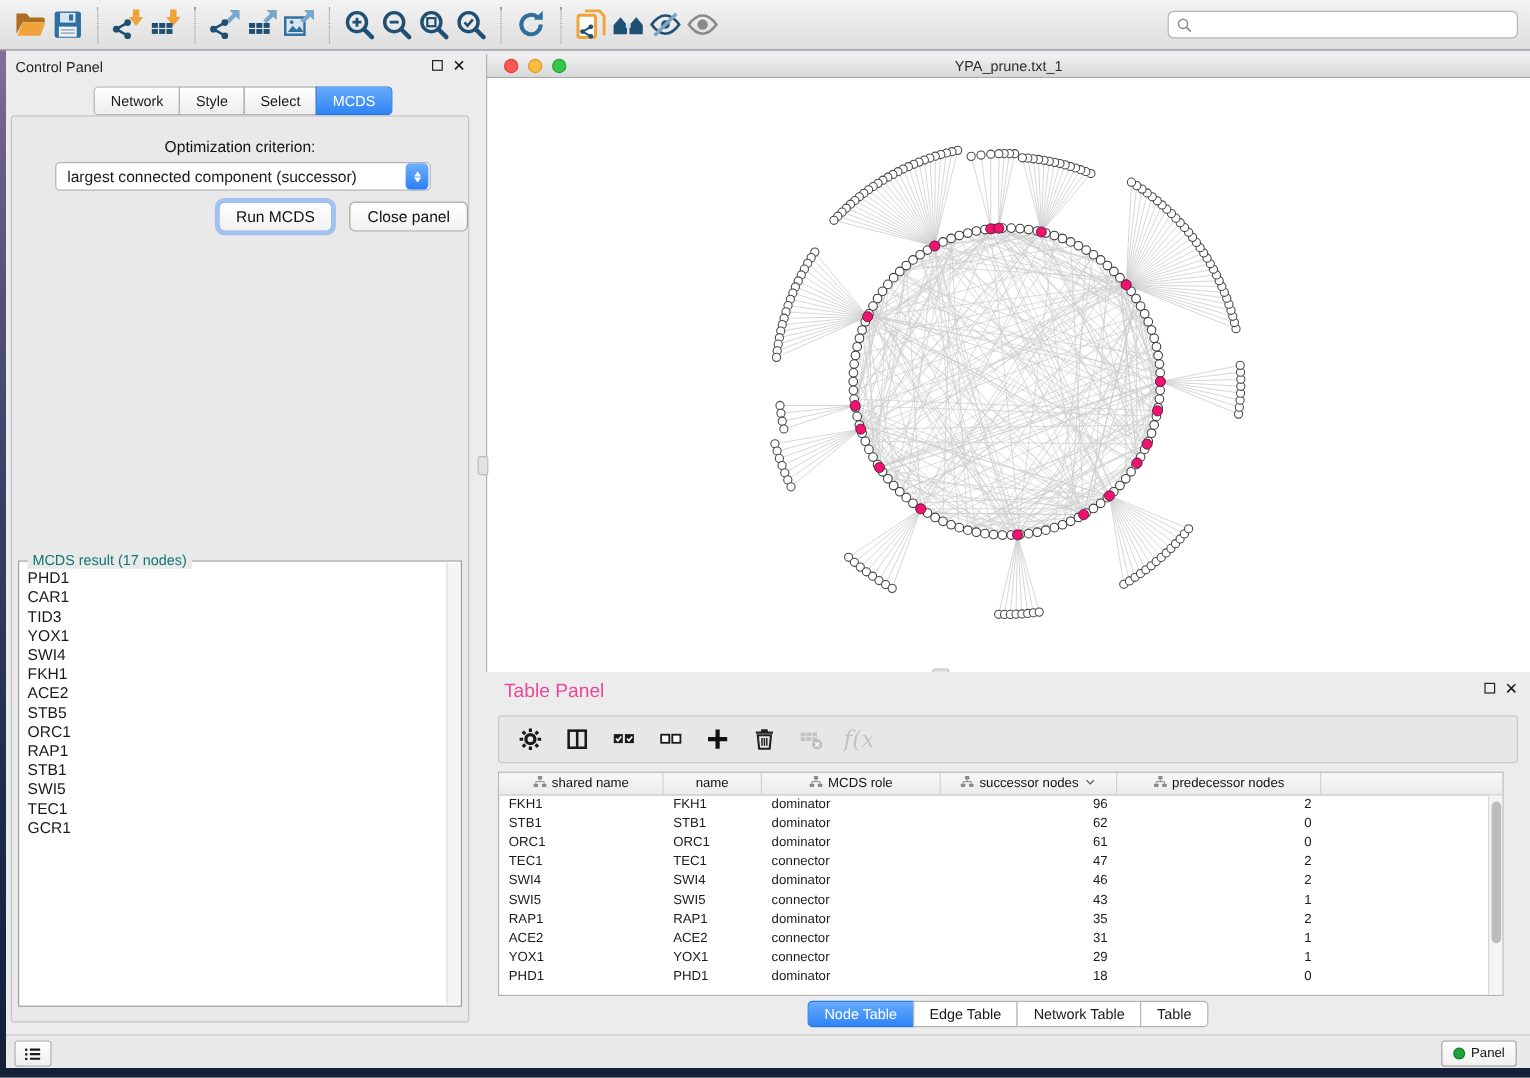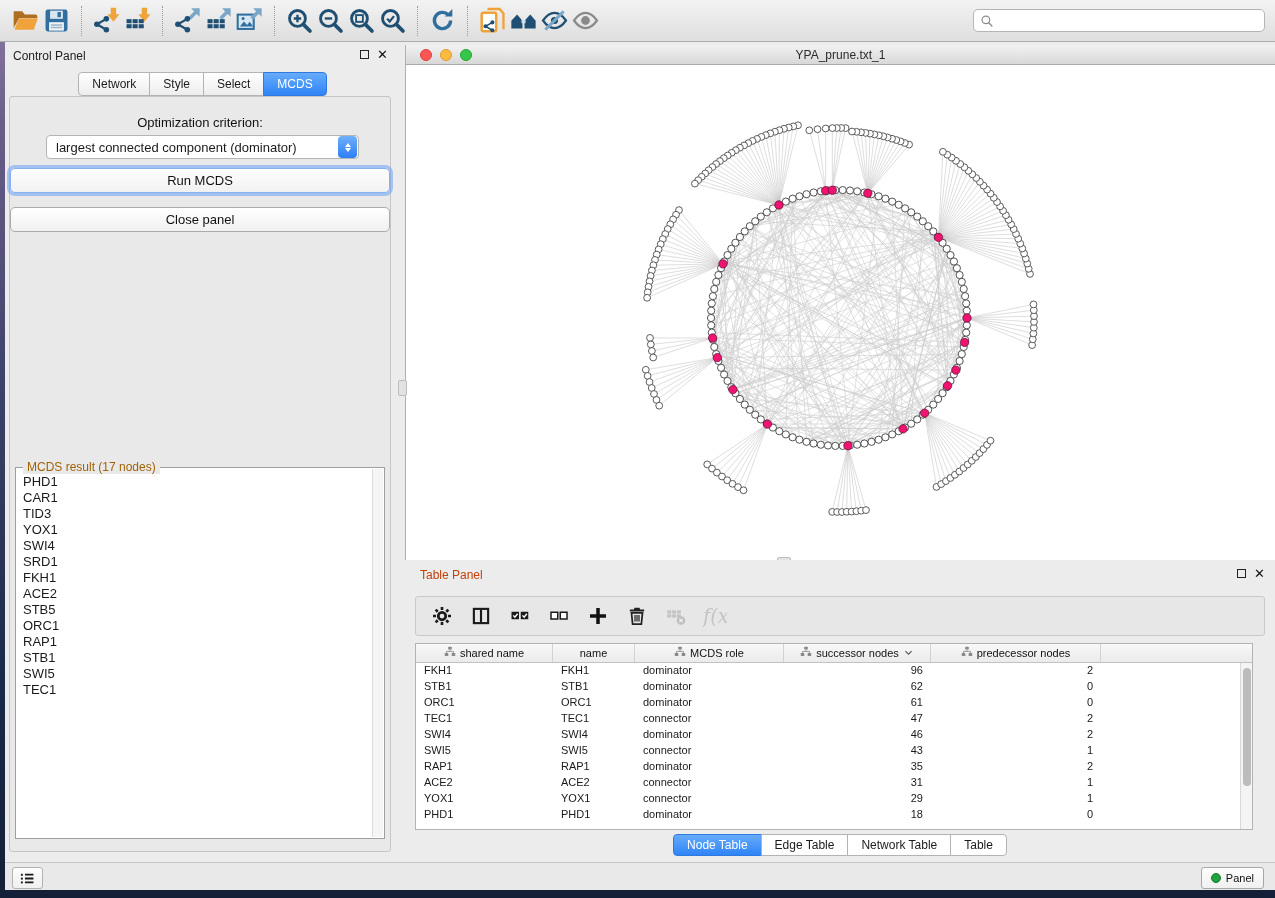--- a/index.html
+++ b/index.html
@@ -37,28 +37,28 @@
   .opt-label { position:absolute; left:0; top:18px; width:100%; text-align:center; font-size:13px; color:#111; }
   .cp-select { position:absolute; left:36px; top:38px; width:313px; height:24px; background:#fff;
     border:1px solid #b4b4b4; border-radius:4px; display:flex; align-items:center; font-size:13px; }
   .cp-select .val { flex:1; padding-left:9px; white-space:nowrap; overflow:hidden; }
   .stepper { width:19px; height:22px; border-radius:4px; margin-right:1px;
     background:linear-gradient(180deg,#6fb0fb,#2d7ef7); display:flex; flex-direction:column;
     align-items:center; justify-content:center; gap:1px; }
   .stepper i { display:block; width:0; height:0; border-left:3.5px solid transparent; border-right:3.5px solid transparent; }
   .stepper .up { border-bottom:4px solid #fff; }
   .stepper .dn { border-top:4px solid #fff; }
-  .cp-btnrow { position:absolute; left:0; top:71px; width:100%; display:flex; justify-content:flex-end; gap:14px;flex-direction:column; }
+  .cp-btnrow { position:absolute; left:0; top:71px; width:100%; display:flex; justify-content:flex-end; gap:14px; }
   .push-btn { background:linear-gradient(180deg,#ffffff,#f1f1f1); border:1px solid #ababab; border-radius:5px;
     font-size:13px; padding:4px 14px; color:#111; }
   .push-btn.focused { border-color:#85b2ef; box-shadow:0 0 0 3px rgba(106,163,248,.55); }
   .groupbox { position:absolute; left:5px; top:370px; width:370px; height:372px;
     border:1px solid #9f9f9f; background:#fff; }
   .groupbox .legend { position:absolute; left:7px; top:-8px; background:#e9e9e9; padding:0 4px;
-    font-size:12px; color:#a16207; }
+    font-size:12px; color:#0f766e; }
   .mcds-list { position:absolute; left:1px; top:6px; right:13px; bottom:1px; overflow:hidden;
     font-size:13px; line-height:16px; padding-left:6px; }
   .mcds-list div { height:16px; }
   .gb-scroll { position:absolute; right:1px; top:1px; bottom:1px; width:11px; background:#f5f5f5;
     border-left:1px solid #dcdcdc; }
 
   
   .net-titlebar { position:absolute; left:405px; top:45px; width:870px; height:20px;
     background:linear-gradient(180deg,#f2f2f2,#d8d8d8); border-bottom:1px solid #ababab;
     border-left:1px solid #b0b0b0; display:flex; align-items:center; }
@@ -69,21 +69,21 @@
     border-left:1px solid #b0b0b0; }
 
   
   .vgrip { position:absolute; left:398px; top:380px; width:9px; height:16px; background:#e2e2e2;
     border:1px solid #bdbdbd; border-radius:2px; }
   .hgrip { position:absolute; left:777px; top:557px; width:14px; height:7px; background:#e2e2e2;
     border:1px solid #bdbdbd; border-radius:2px; }
 
   
   .tp-bg { position:absolute; left:405px; top:560px; width:870px; height:302px; background:#ececec; }
-  .tp-title { position:absolute; left:420px; top:568px; font-size:12px; color:#c2410c; }
+  .tp-title { position:absolute; left:420px; top:568px; font-size:16px; color:#ec4899; }
   .tp-toolbar { position:absolute; left:415px; top:596px; width:850px; height:40px;
     background:#e7e7e7; border:1px solid #c9c9c9; border-radius:3px;
     display:flex; align-items:center; gap:15px; padding-left:14px; }
   .tp-ico { width:24px; height:24px; display:flex; align-items:center; justify-content:center; }
   .tp-ico.disabled { opacity:.45; }
   .ntable { position:absolute; left:415px; top:643px; width:838px; height:187px; background:#fff;
     border:1px solid #b3b3b3; overflow:hidden; }
   .thead { display:flex; height:19px; background:linear-gradient(180deg,#f8f8f8,#ebebeb);
     border-bottom:1px solid #c2c2c2; }
   .th { display:flex; align-items:center; justify-content:center; gap:4px; font-size:11px; color:#111;
@@ -274,47 +274,47 @@
 </div>
 <div class="cp-tabs" id="cp-tabs">
     <span class="seg-tab">Network</span>
     <span class="seg-tab">Style</span>
     <span class="seg-tab">Select</span>
     <span class="seg-tab active">MCDS</span>
   </div>
 <div class="cp-box">
   <div class="opt-label">Optimization criterion:</div>
   <div class="cp-select">
-    <span class="val">largest connected component (dominator)</span>
+    <span class="val">largest connected component (successor)</span>
     <span class="stepper">
         <i class="up"></i>
         <i class="dn"></i>
       </span>
   </div>
   <div class="cp-btnrow">
     <button class="push-btn focused">Run MCDS</button>
     <button class="push-btn">Close panel</button>
   </div>
   <div class="groupbox">
     <span class="legend">MCDS result (17 nodes)</span>
     <div class="mcds-list" id="mcds-list">
         <div>PHD1</div>
         <div>CAR1</div>
         <div>TID3</div>
         <div>YOX1</div>
         <div>SWI4</div>
-        <div>SRD1</div>
         <div>FKH1</div>
         <div>ACE2</div>
         <div>STB5</div>
         <div>ORC1</div>
         <div>RAP1</div>
         <div>STB1</div>
         <div>SWI5</div>
         <div>TEC1</div>
+        <div>GCR1</div>
       </div>
     <div class="gb-scroll"></div>
   </div>
 </div>
 
 <div class="net-titlebar">
   <span class="net-title">YPA_prune.txt_1</span>
   <span class="lights">
     <span class="light" style="background:#fc5753;border:1px solid #df3e3a;"></span>
     <span class="light" style="background:#fdbc40;border:1px solid #de9b2d;"></span>

